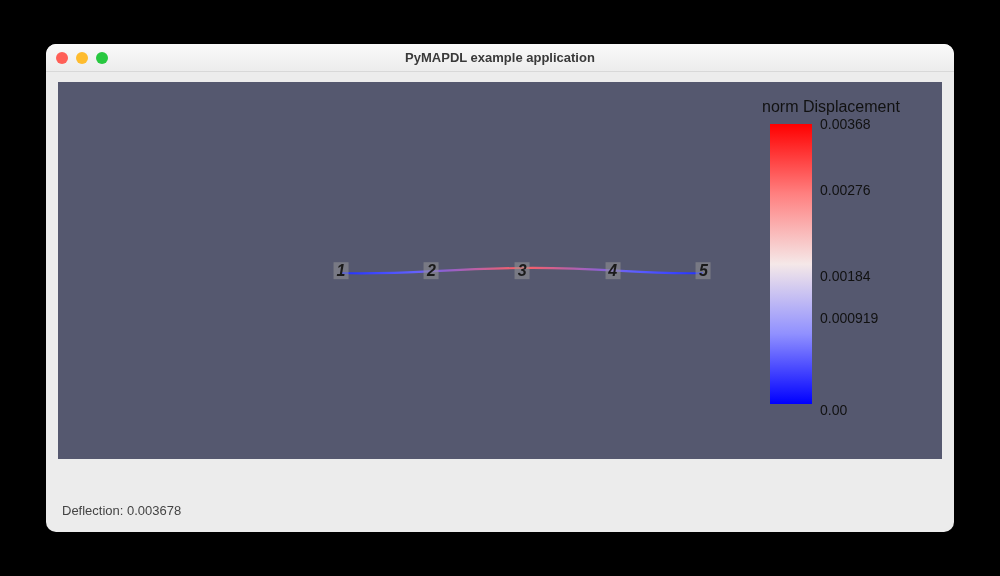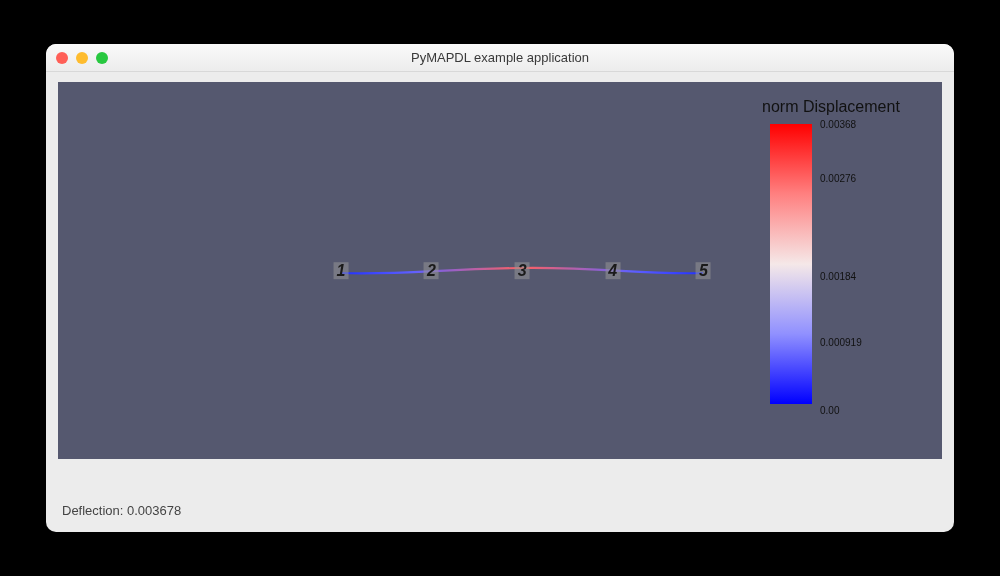--- a/index.html
+++ b/index.html
@@ -45,21 +45,21 @@
     .tl {
       width: 12px;
       height: 12px;
       border-radius: 50%;
     }
     .tl-close { background: #ff5f57; }
     .tl-min   { background: #febc2e; }
     .tl-max   { background: #28c840; }
     .title {
       font-size: 13px;
-      font-weight: 400;
+      font-weight: 700;
       color: #3a3a3a;
     }
     .tabs {
       height: 26px;
       display: flex;
       justify-content: center;
       align-items: center;
       padding-top: 4px;
       padding-bottom: 4px;
     }
@@ -152,21 +152,21 @@
         #ff0000 0%,
         #ff8080 25%,
         #f5e8e8 50%,
         #9090ff 75%,
         #0000ff 100%
       );
     }
     .cb-tick {
       position: absolute;
       left: 58px;
-      font-size: 10px;
+      font-size: 14px;
       transform: translateY(-50%);
     }
     .statusbar {
       padding: 8px 4px 8px 4px;
       font-size: 13px;
       color: #444;
       margin-top: 36px;
     }
   </style>
 </head>
@@ -204,23 +204,23 @@
         <span class="node" style="left:25%">2</span>
         <span class="node" style="left:50%">3</span>
         <span class="node" style="left:75%">4</span>
         <span class="node" style="left:100%">5</span>
       </div>
 
       <div class="colorbar">
         <div class="colorbar-title">norm Displacement</div>
         <div class="colorbar-bar"></div>
         <div class="cb-tick" style="top:26px">0.00368</div>
-        <div class="cb-tick" style="top:80px">0.00276</div>
+        <div class="cb-tick" style="top:92px">0.00276</div>
         <div class="cb-tick" style="top:178px">0.00184</div>
-        <div class="cb-tick" style="top:244px">0.000919</div>
+        <div class="cb-tick" style="top:220px">0.000919</div>
         <div class="cb-tick" style="top:312px">0.00</div>
       </div>
 
     </div>
 
     <div class="statusbar">
       <span>Deflection: 0.003678</span>
     </div>
   </div>
 

